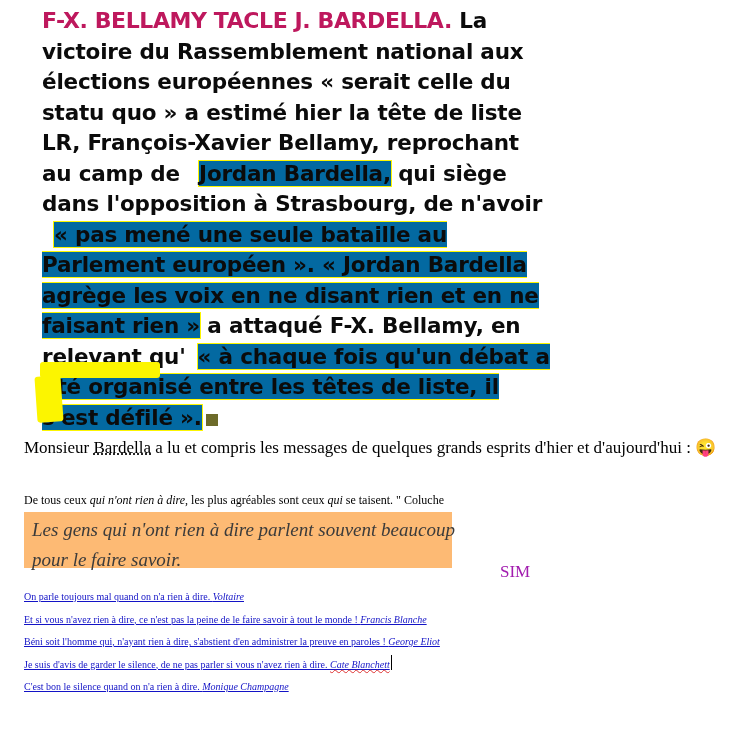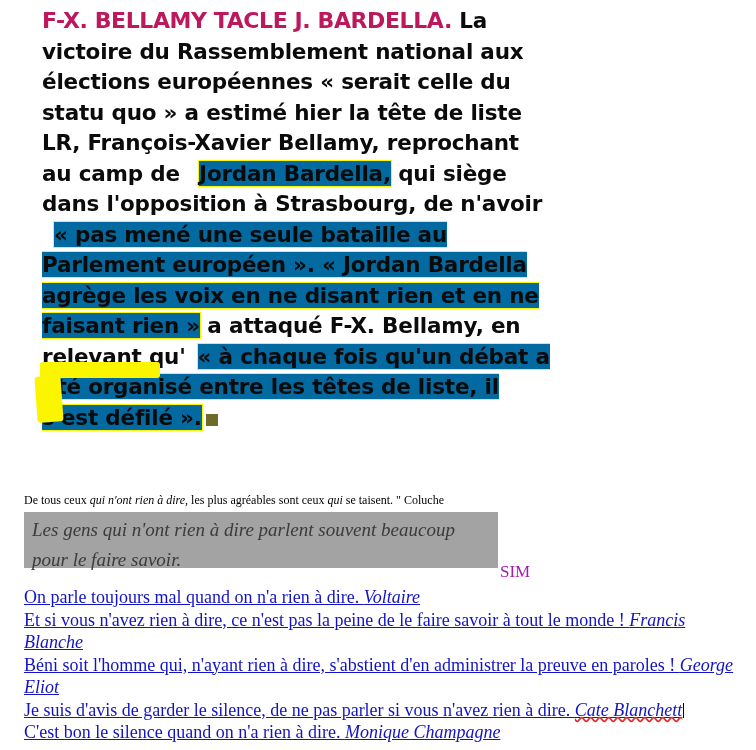--- a/index.html
+++ b/index.html
@@ -105,23 +105,23 @@
   }
   .quote-line i {
     font-style: italic;
   }
 
   
   .greybox {
     position: absolute;
     left: 24px;
     top: 512px;
-    width: 474px;
+    width: 428px;
     height: 56px;
-    background: #a3a3a3;
+    background: #fdba74;
   }
   .greybox .gtext {
     position: absolute;
     left: 8px;
     top: 3px;
     width: 460px;
     font-family: "Liberation Serif", serif;
     font-style: italic;
     font-size: 19px;
     line-height: 30px;
@@ -136,21 +136,21 @@
     color: #a21caf;
   }
 
   
   .links {
     position: absolute;
     left: 24px;
     top: 586px;
     width: 712px;
     font-family: "Liberation Serif", serif;
-    font-size: 18px;
+    font-size: 10px;
     line-height: 22.5px;
     color: #1313c6;
   }
   .links .row {
     text-decoration: underline;
     text-decoration-color: #1313c6;
   }
   .links i {
     font-style: italic;
   }
@@ -175,20 +175,23 @@
 
   <div class="clip">
     <div class="clip-body">
       <span class="headline">F-X. BELLAMY TACLE J. BARDELLA.</span><span> La victoire du Rassemblement national aux élections européennes « serait celle du statu quo » a estimé hier la tête de liste LR, François-Xavier Bellamy, reprochant au camp de </span><span class="hl">Jordan Bardella,</span><span> qui siège dans l'opposition à Strasbourg, de n'avoir </span><span class="hl">« pas mené une seule bataille au Parlement européen ». « Jordan Bardella agrège les voix en ne disant rien et en ne faisant rien »</span><span> a attaqué F-X. Bellamy, en relevant qu'</span><span class="hl">« à chaque fois qu'un débat a été organisé entre les têtes de liste, il s'est défilé ».</span><span class="sq"></span>
     </div>
   </div>
 
   <div class="stray-stroke2"></div>
   <div class="stray-stroke"></div>
 
+  <div class="commentary">
+    <span>Monsieur </span><span class="u">Bardella</span><span> a lu et compris les messages de quelques grands esprits d'hier et d'aujourd'hui : </span><span class="emoji">😜</span>
+  </div>
 
   <div class="quote-line">
     <span>De tous ceux </span><i>qui n'ont rien à dire</i><span>, les plus agréables sont ceux </span><i>qui</i><span> se taisent. " Coluche</span>
   </div>
 
   <div class="greybox">
     <div class="gtext">Les gens qui n'ont rien à dire parlent souvent beaucoup pour le faire savoir.</div>
   </div>
   <div class="sim">SIM</div>
 

